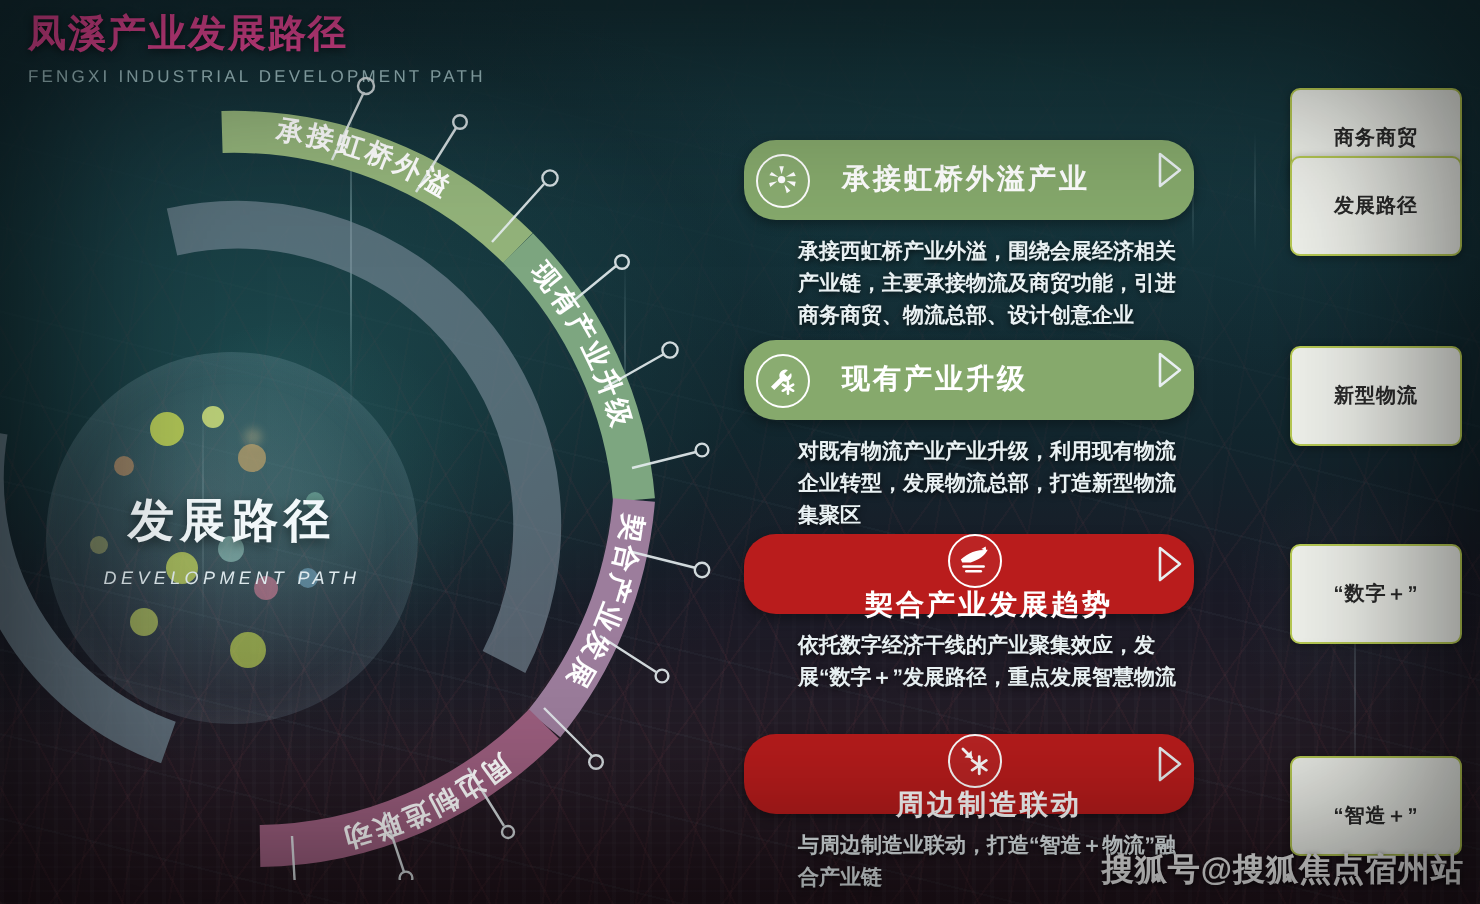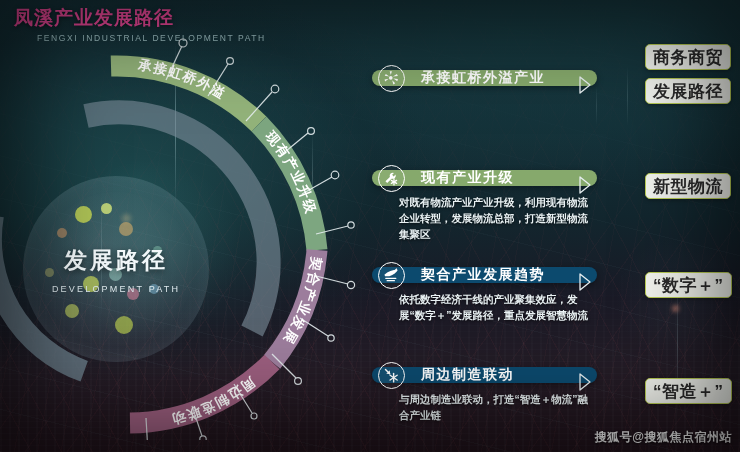--- a/index.html
+++ b/index.html
@@ -42,58 +42,58 @@
     box-shadow:inset 0 0 90px 26px rgba(0,0,0,.55);}
 
   
   .streak{position:absolute;width:1px;background:linear-gradient(180deg,rgba(200,230,235,0),rgba(200,235,240,.40),rgba(200,230,235,0));}
   .dotglow{position:absolute;border-radius:50%;filter:blur(2px);}
 
   
   .header{position:absolute;left:14px;top:6px;}
   .title-cn{font-size:19px;font-weight:bold;color:#ec4899;letter-spacing:1px;line-height:24px;
     text-shadow:0 1px 4px rgba(0,0,0,.6);}
-  .title-en{font-size:8.5px;color:#9fc0c4;letter-spacing:1.6px;margin-top:3px;margin-left:23px;}
+  .title-en{font-size:8.5px;color:#9fc0c4;letter-spacing:1.6px;margin-top:3px;}
 
   
   .ring-wrap{position:absolute;left:-40px;top:28px;width:400px;height:412px;}
   .ring-wrap svg{position:absolute;left:0;top:0;}
   .center-disc{position:absolute;left:63px;top:148px;width:186px;height:186px;border-radius:50%;
     background:radial-gradient(circle at 45% 40%, rgba(190,215,225,.22), rgba(150,180,195,.13) 60%, rgba(120,155,170,.09) 100%);
     box-shadow:0 0 18px rgba(180,210,220,.10) inset;}
   .cdots{position:absolute;left:63px;top:148px;width:186px;height:186px;}
   .cdot{position:absolute;border-radius:50%;}
   .center-text{position:absolute;left:63px;top:148px;width:186px;height:186px;
     display:flex;flex-direction:column;align-items:center;justify-content:center;}
   .center-cn{font-size:23px;font-weight:bold;color:#f2f8fa;letter-spacing:3px;
     text-shadow:0 2px 6px rgba(0,0,0,.55);}
-  .center-en{font-size:9px;color:#dfeaee;letter-spacing:2.2px;margin-top:8px;}
+  .center-en{font-size:9px;color:#dfeaee;letter-spacing:2.2px;margin-top:8px;font-style:italic;}
 
   
   .card{position:absolute;width:225px;}
-  .pill{display:flex;align-items:center;height:16px;border-radius:16px;padding-left:4px;
+  .pill{display:flex;align-items:center;height:40px;border-radius:16px;padding-left:4px;
     box-shadow:0 2px 6px rgba(0,0,0,.35);}
   .pill.green{background:#86a96c;}
-  .pill.purple{background:#0c4a6e;}
+  .pill.purple{background:#b91c1c;flex-direction:column;}
   .pill-icon{width:25px;height:25px;border-radius:50%;border:1.6px solid #ffffff;
     display:flex;align-items:center;justify-content:center;flex:0 0 auto;margin-left:2px;
     background:rgba(255,255,255,.04);}
   .pill-icon svg{display:block;}
   .pill-text{font-size:14px;font-weight:bold;color:#ffffff;letter-spacing:1.5px;margin-left:16px;}
   .card-desc{margin-top:8px;margin-left:27px;font-size:10.5px;line-height:16px;color:#e9f1f3;
     font-weight:bold;text-shadow:0 1px 3px rgba(0,0,0,.7);}
   .arrow{position:absolute;}
 
   
   .tag{position:absolute;background:#f3f5ef;border:1.4px solid #b9cc54;border-radius:5px;
     height:24px;min-width:70px;display:flex;align-items:center;justify-content:center;
-    font-size:17px;font-weight:bold;color:#2b2b2b;letter-spacing:.5px;padding:0 7px;
+    font-size:10px;font-weight:bold;color:#2b2b2b;letter-spacing:.5px;padding:12px 7px;
     box-shadow:0 1px 4px rgba(0,0,0,.35);}
 
-  .watermark{position:absolute;right:8px;bottom:6px;font-size:12px;font-weight:bold;color:#f0f0f0;
+  .watermark{position:absolute;right:8px;bottom:6px;font-size:16px;font-weight:bold;color:#f0f0f0;
     letter-spacing:.5px;text-shadow:0 1px 3px rgba(0,0,0,.8);}
 </style>
 </head>
 <body>
 
 <div class="stage">
 
   <div class="bg-base"></div>
   <div class="bg-net"></div>
   <div class="bg-city"></div>
@@ -204,20 +204,21 @@
           <path d="M11 7.2 L9.4 1.6 L12.6 1.6 Z"></path>
           <path d="M14 9 L19.6 5.6 L21 8.4 Z"></path>
           <path d="M14.6 12 L21 12.6 L20.2 15.8 Z"></path>
           <path d="M13 14.4 L17.2 18.8 L14.6 20.6 Z"></path>
           <path d="M8.8 9.2 L4 5.6 L2.4 8 Z"></path>
           <path d="M8 12.2 L2.2 13.4 L3 16.2 Z"></path>
         </svg>
       </div>
       <div class="pill-text">承接虹桥外溢产业</div>
     </div>
+    <div class="card-desc">承接西虹桥产业外溢，围绕会展经济相关产业链，主要承接物流及商贸功能，引进商务商贸、物流总部、设计创意企业</div>
   </div>
   <div class="arrow" style="left:578px;top:76px;">
     <svg width="14" height="18" viewBox="0 0 14 18">
         <path d="M2 1 L12 9 L2 17 Z" fill="none" stroke="#e8eff1" stroke-width="1.3" stroke-linejoin="round"></path>
       </svg>
   </div>
 
   <div class="card" style="left:372px;top:170px;">
     <div class="pill green">
       <div class="pill-icon">
@@ -288,20 +289,20 @@
     </div>
   <div class="tag" style="left:645px;top:78px;">
       <span>发展路径</span>
     </div>
   <div class="tag" style="left:645px;top:173px;">
       <span>新型物流</span>
     </div>
   <div class="tag" style="left:645px;top:272px;">
       <span>“数字＋”</span>
     </div>
-  <div class="tag" style="left:645px;top:378px;">
+  <div class="tag" style="left:645px;top:378px;align-items:flex-end;">
       <span>“智造＋”</span>
     </div>
 
   <div class="watermark">搜狐号@搜狐焦点宿州站</div>
 
   <div class="vignette"></div>
 </div>
 
 </body></html>

